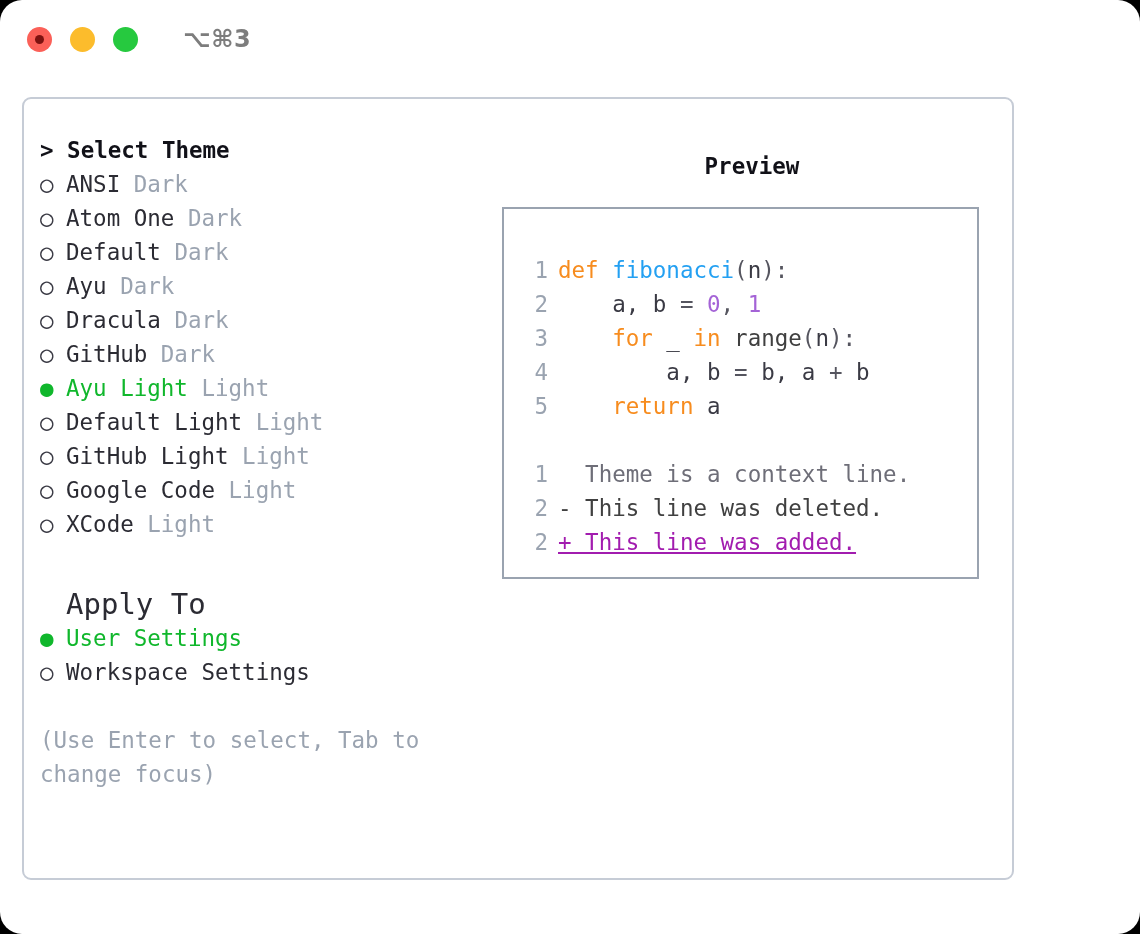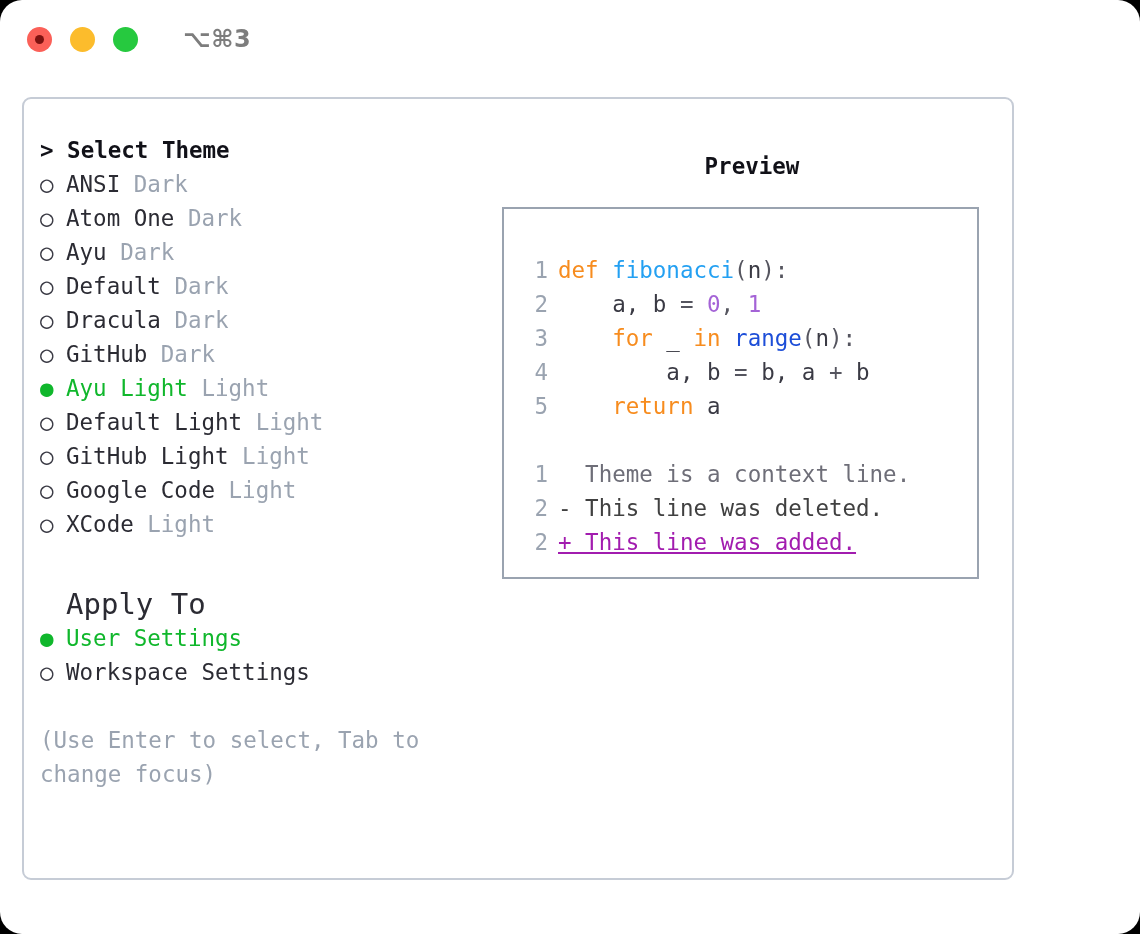--- a/index.html
+++ b/index.html
@@ -172,21 +172,21 @@
   .ln {
     display: inline-block;
     width: 26px;
     text-align: right;
     color: #9aa3b0;
     margin-right: 10px;
   }
   .kw    { color: #f78c1e; }
   .fn    { color: #23a0f2; }
   .num   { color: #a463d6; }
-  .bif   { color: #1d4ed8; }
+  .bif   { color: #404040; }
   .punct { color: #55555f; }
   .var   { color: #3a3a44; }
 
   .blank-line { height: 34px; }
 
   .diff-ctx { color: #6e6e78; }
   .diff-del { color: #404040; }
   .diff-add { color: #a21caf; text-decoration: underline; }
 </style>
 </head>
@@ -208,22 +208,22 @@
   <div class="card">
     <div class="columns">
 
       <div class="left-col">
 
         <div class="row heading"><span>&gt; </span><span>Select Theme</span></div>
 
         <div id="theme-list">
             <div class="row"><span class="marker">○</span><span class="plain-label">ANSI </span><span class="suffix">Dark</span></div>
             <div class="row"><span class="marker">○</span><span class="plain-label">Atom One </span><span class="suffix">Dark</span></div>
+            <div class="row"><span class="marker">○</span><span class="plain-label">Default </span><span class="suffix">Dark</span></div>
             <div class="row"><span class="marker">○</span><span class="plain-label">Ayu </span><span class="suffix">Dark</span></div>
-            <div class="row"><span class="marker">○</span><span class="plain-label">Default </span><span class="suffix">Dark</span></div>
             <div class="row"><span class="marker">○</span><span class="plain-label">Dracula </span><span class="suffix">Dark</span></div>
             <div class="row"><span class="marker">○</span><span class="plain-label">GitHub </span><span class="suffix">Dark</span></div>
             <div class="row"><span class="bullet-dot">●</span><span class="label-sel">Ayu Light </span><span class="suffix">Light</span></div>
             <div class="row"><span class="marker">○</span><span class="plain-label">Default Light </span><span class="suffix">Light</span></div>
             <div class="row"><span class="marker">○</span><span class="plain-label">GitHub Light </span><span class="suffix">Light</span></div>
             <div class="row"><span class="marker">○</span><span class="plain-label">Google Code </span><span class="suffix">Light</span></div>
             <div class="row"><span class="marker">○</span><span class="plain-label">XCode </span><span class="suffix">Light</span></div>
           </div>
 
         <div class="section-gap"></div>

